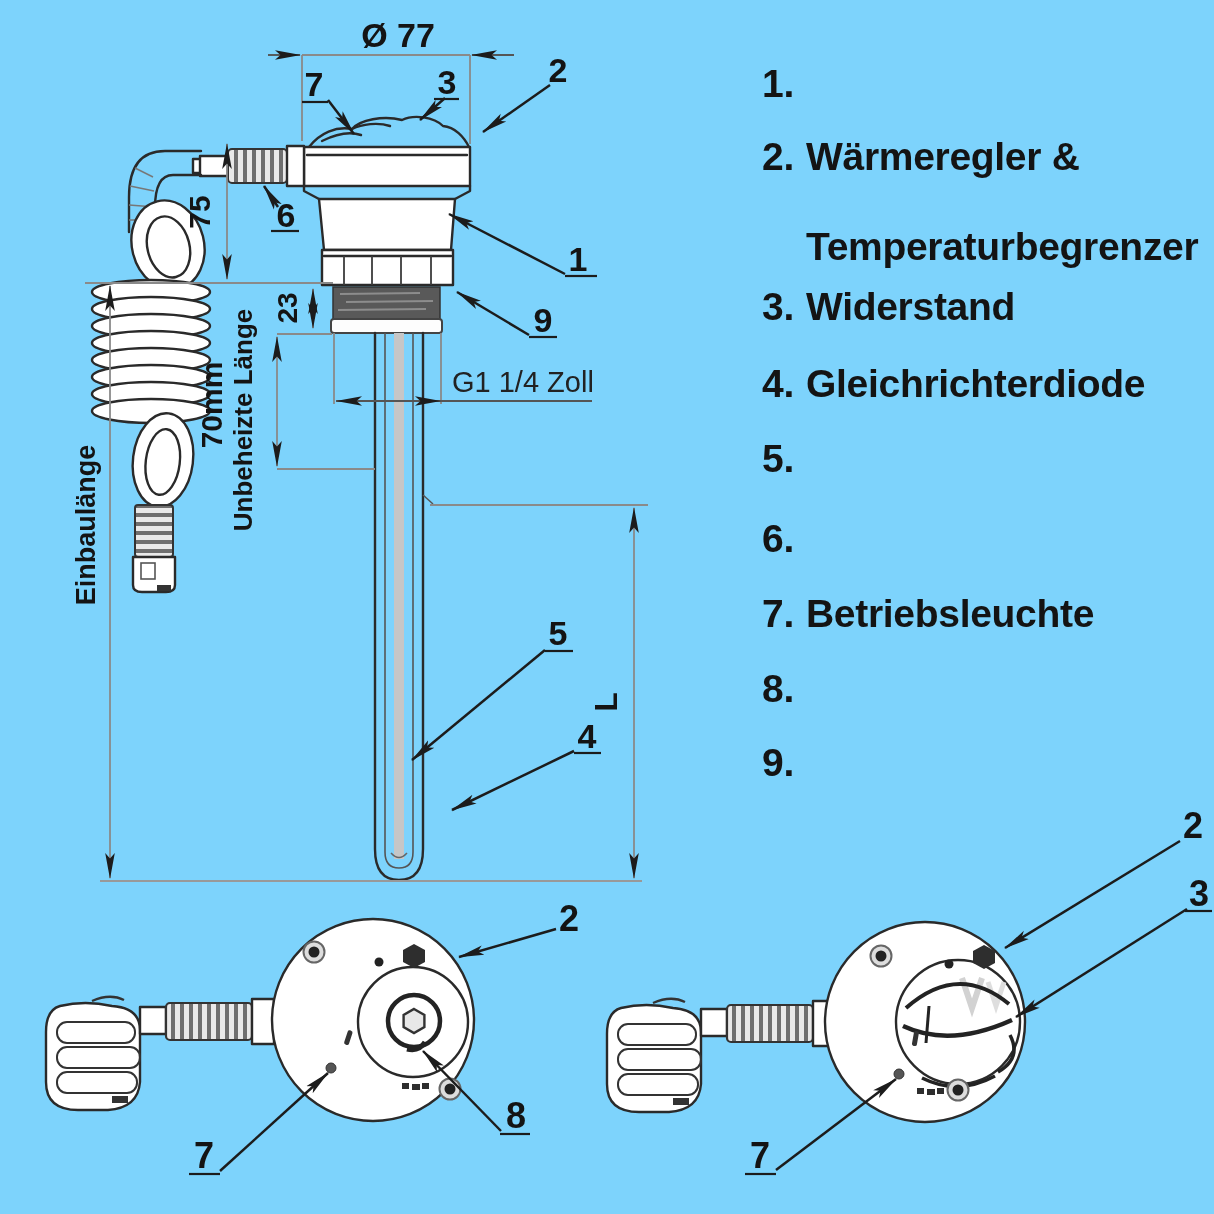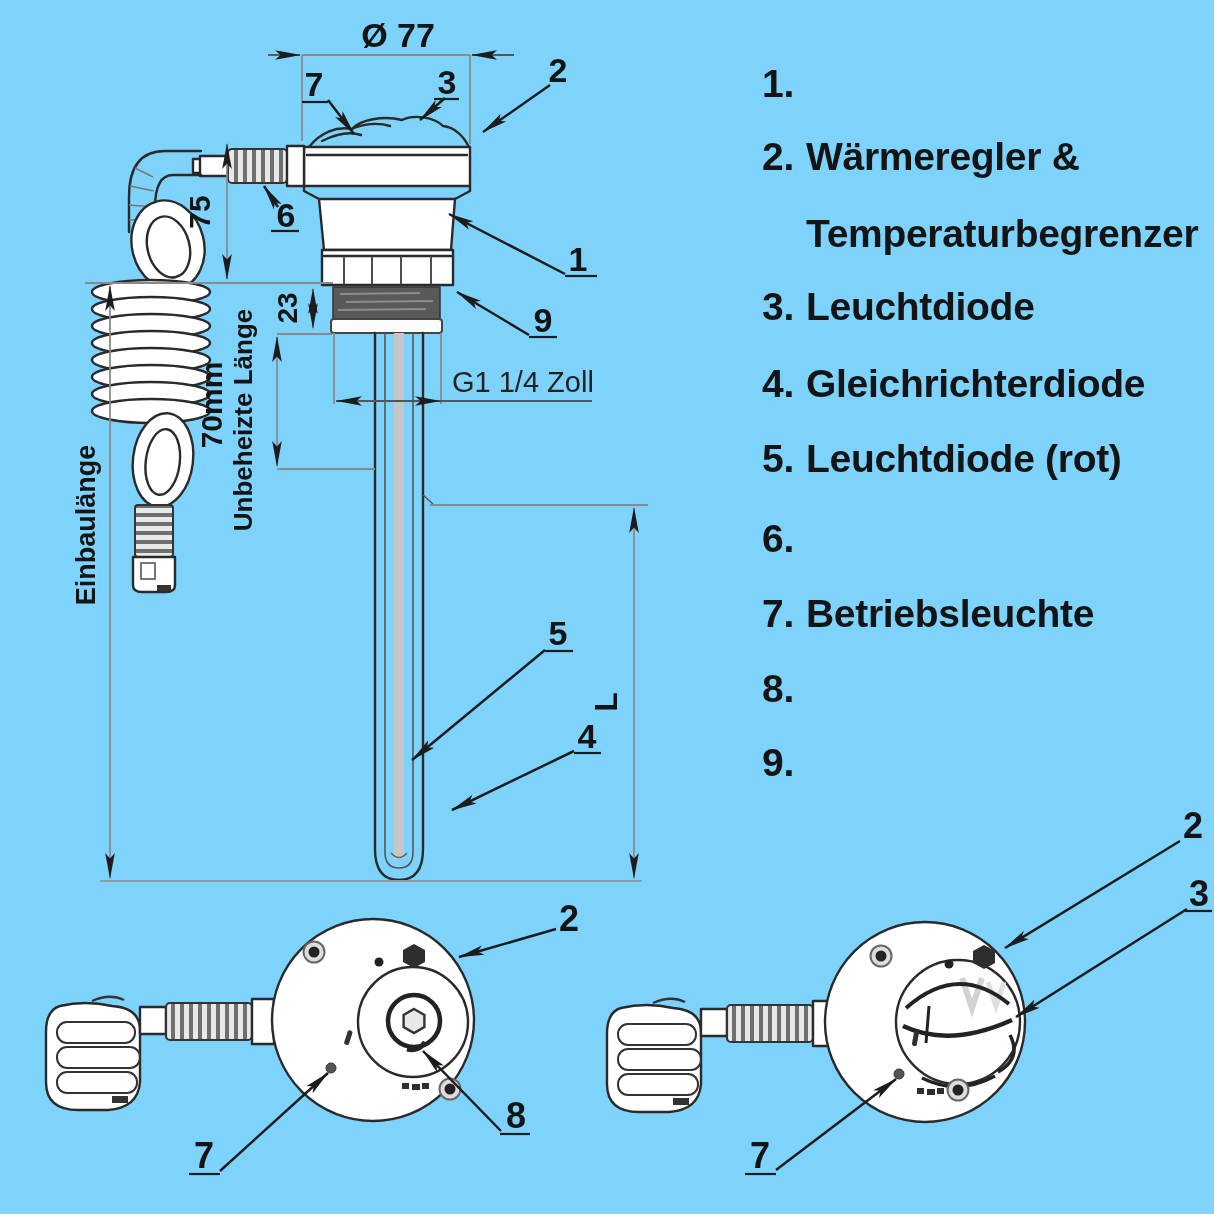--- a/index.html
+++ b/index.html
@@ -273,32 +273,31 @@
 </svg>
 
 <div class="plist">
   <div class="pl-row" style="top:61px">
         <span class="pl-num">1.</span>
       </div>
   <div class="pl-row" style="top:134px">
         <span class="pl-num">2.</span>
         <span>Wärmeregler &amp;</span>
       </div>
-  <div class="pl-cont" style="top:211px">Temperaturbegrenzer</div>
+  <div class="pl-cont" style="top:224px">Temperaturbegrenzer</div>
   <div class="pl-row" style="top:284px">
         <span class="pl-num">3.</span>
-        <span>Leuchtdiode</span>
+        <span>Widerstand</span>
       </div>
   <div class="pl-row" style="top:361px">
         <span class="pl-num">4.</span>
         <span>Gleichrichterdiode</span>
       </div>
   <div class="pl-row" style="top:436px">
         <span class="pl-num">5.</span>
-        <span>Leuchtdiode (rot)</span>
       </div>
   <div class="pl-row" style="top:516px">
         <span class="pl-num">6.</span>
       </div>
   <div class="pl-row" style="top:591px">
         <span class="pl-num">7.</span>
         <span>Betriebsleuchte</span>
       </div>
   <div class="pl-row" style="top:666px">
         <span class="pl-num">8.</span>

